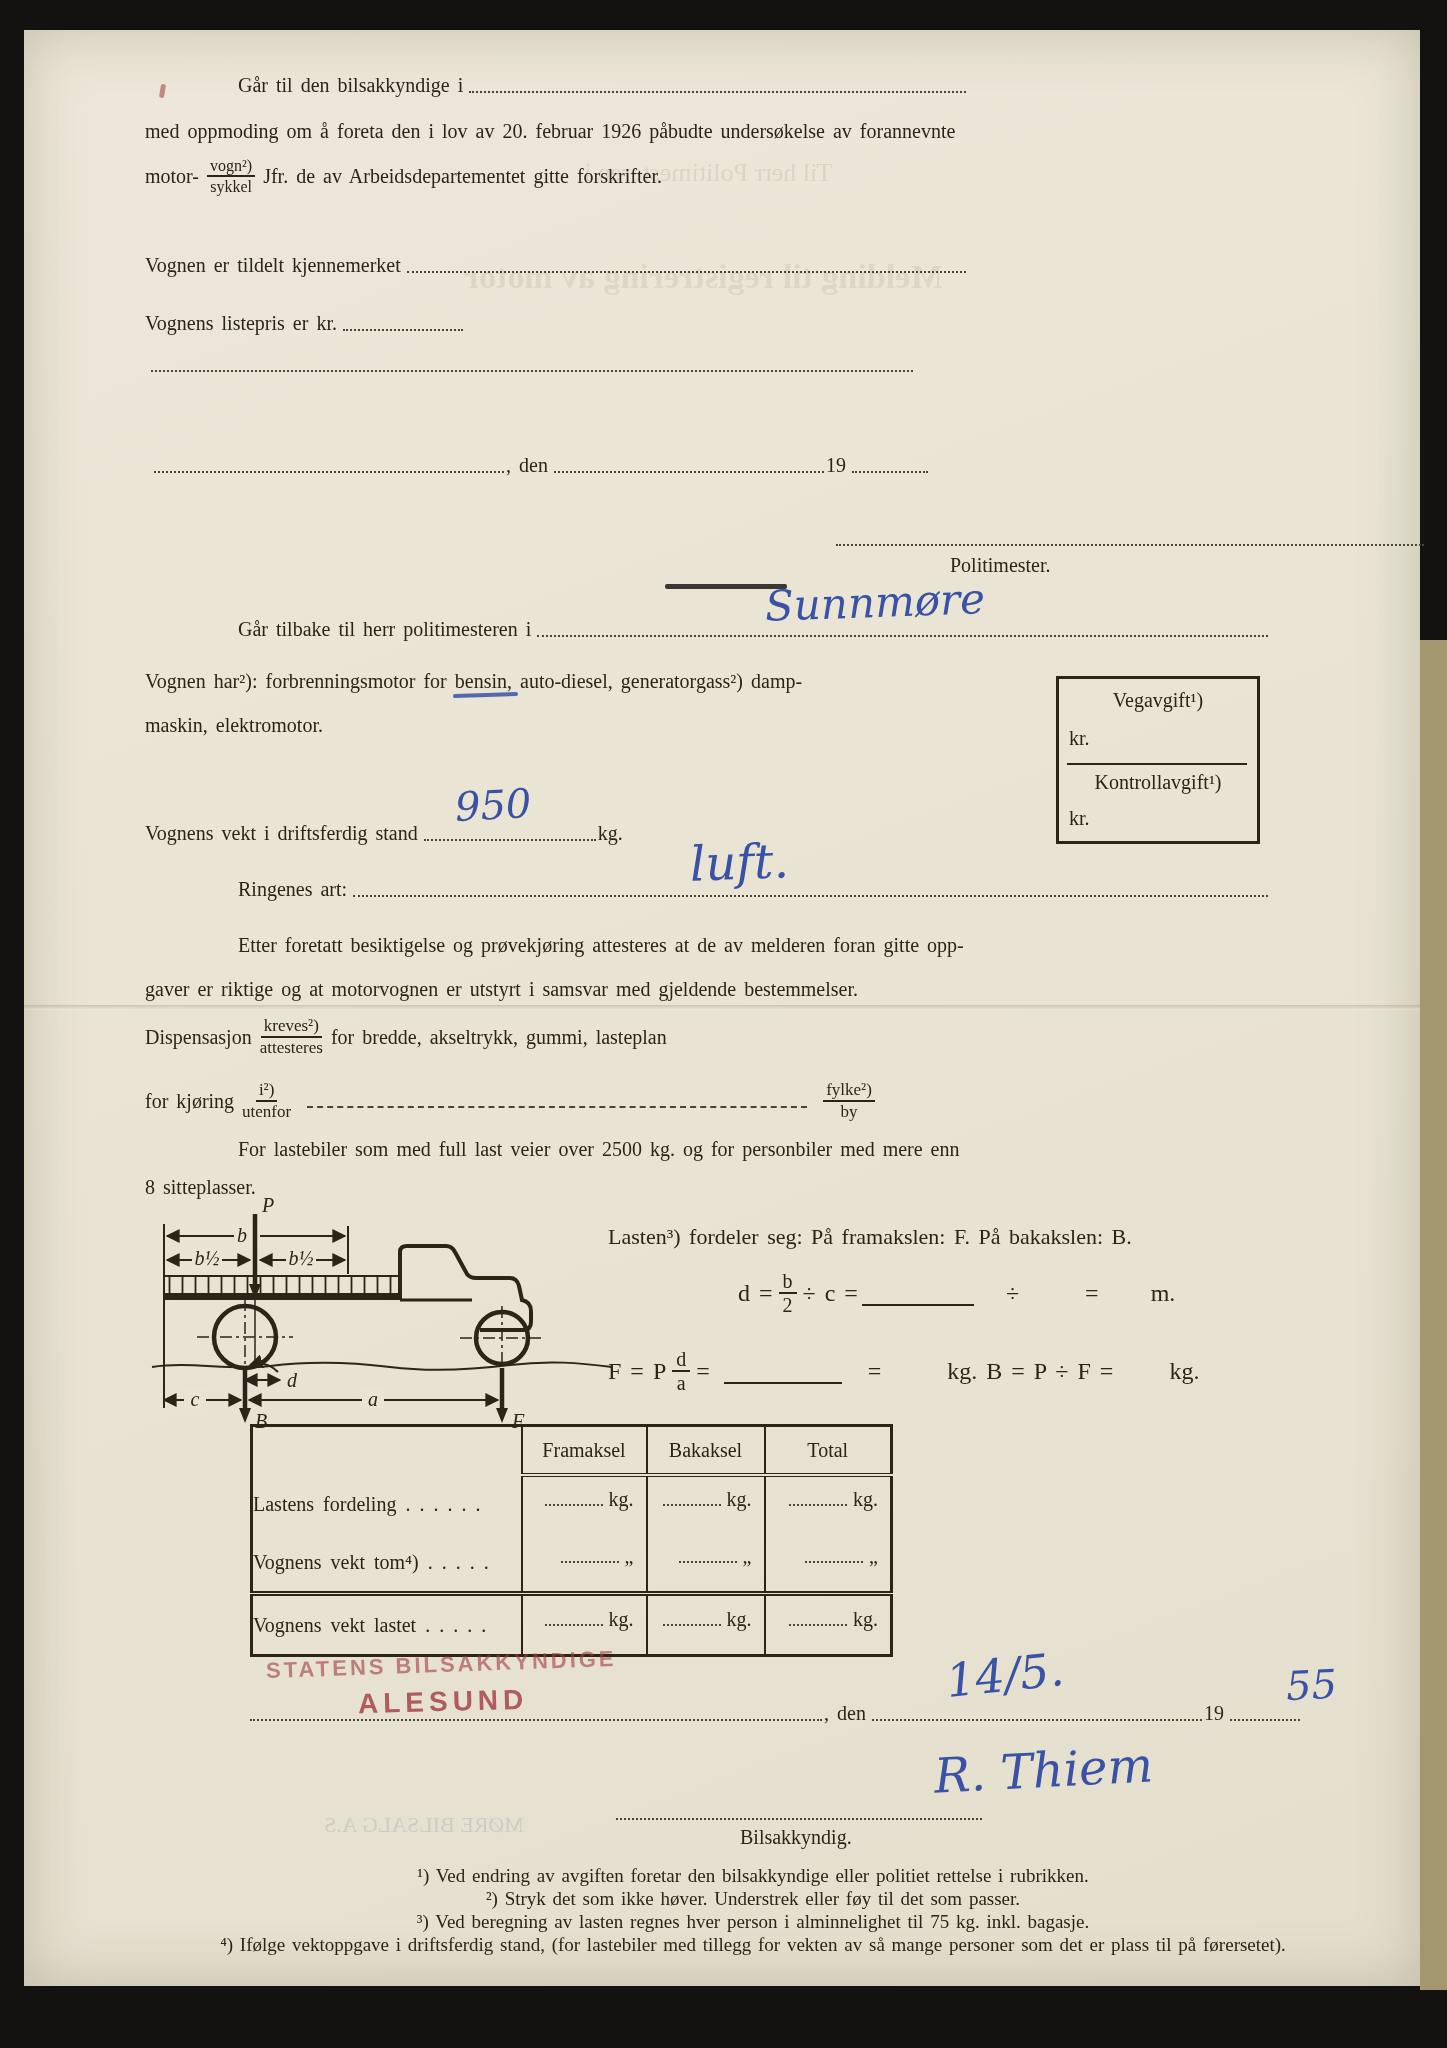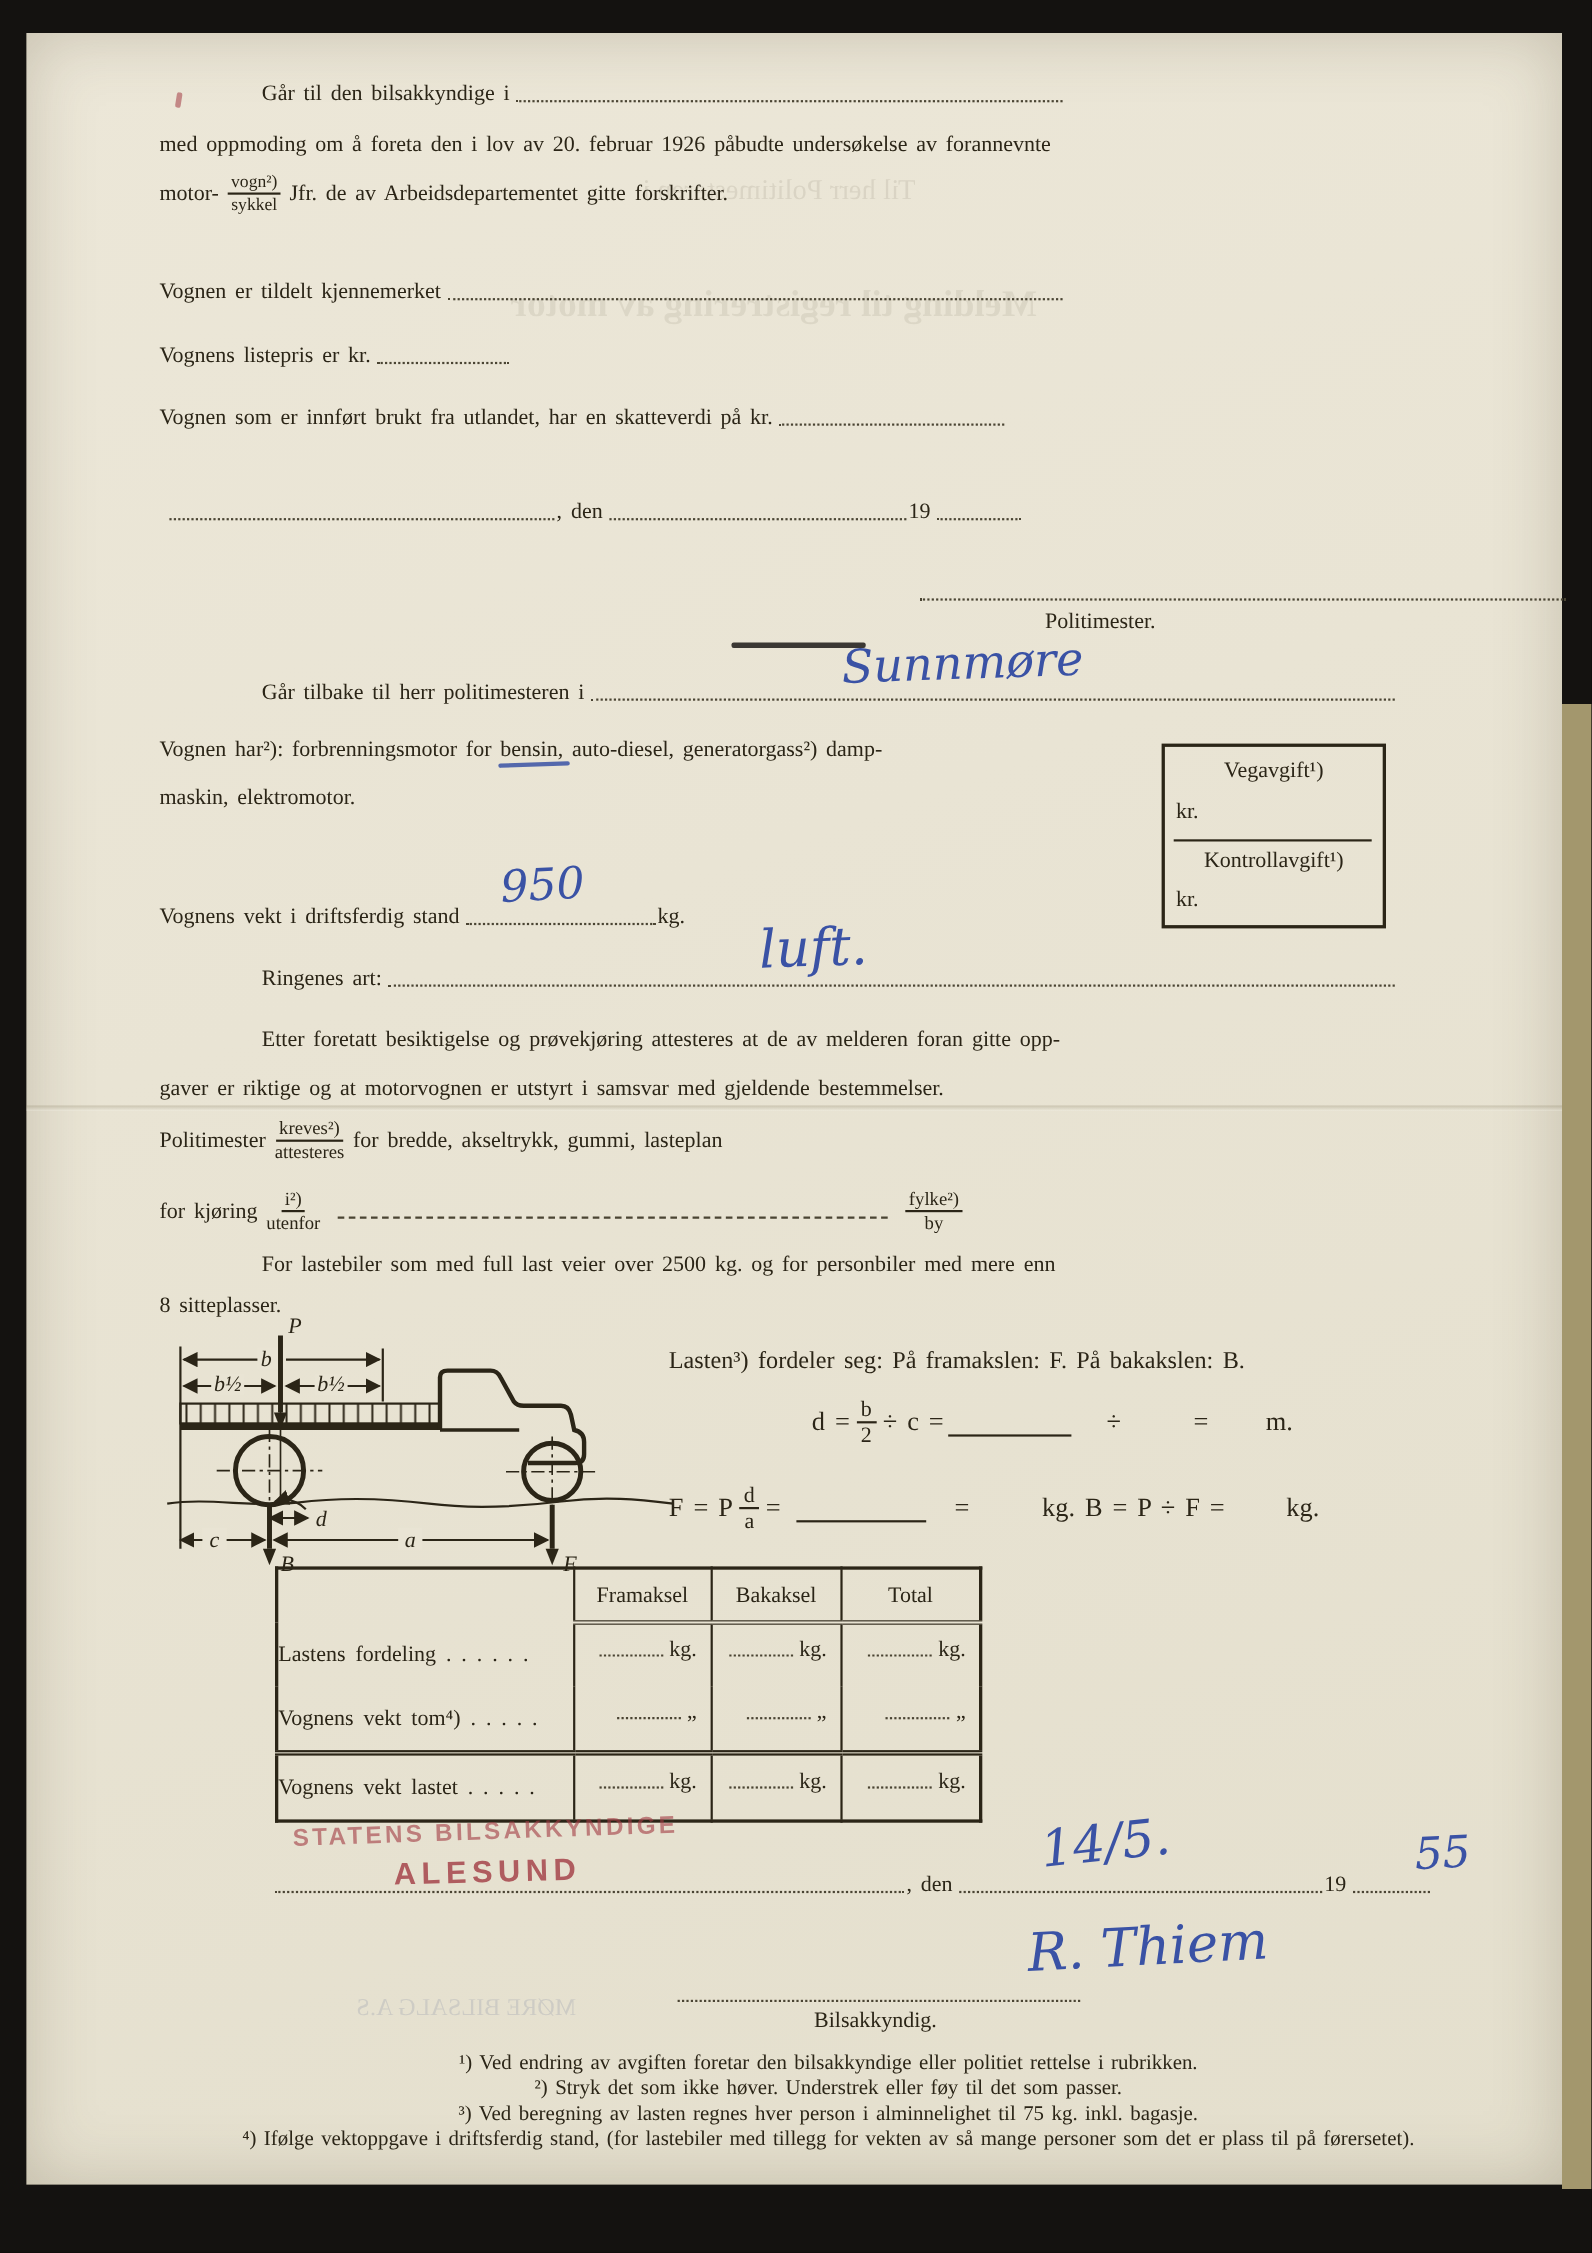--- a/index.html
+++ b/index.html
@@ -80,21 +80,20 @@
       <span>Vognen er tildelt kjennemerket</span>
       <span class="dots"></span>
     </div>
 
     <div class="abs print row" style="left:121px;top:282px;width:320px;">
       <span>Vognens listepris er kr.</span>
       <span class="dots"></span>
     </div>
 
     <div class="abs print row" style="left:121px;top:338px;width:770px;">
-      <span>Vognen som er innført brukt fra utlandet, har en skatteverdi på kr.</span>
       <span class="dots"></span>
     </div>
 
     <div class="abs print row" style="left:124px;top:424px;width:824px;">
       <span class="dotsf" style="width:350px;"></span>
       <span>, den</span>
       <span class="dotsf" style="width:270px;"></span>
       <span>19</span>
       <span class="dotsf" style="width:76px;"></span>
     </div>
@@ -133,21 +132,21 @@
     <div class="abs print row" style="left:214px;top:848px;width:1032px;">
       <span>Ringenes art:</span>
       <span class="dots"></span>
     </div>
     <div class="abs hand" style="left:666px;top:804px;font-size:48px;transform:rotate(-2deg);">luft.</div>
 
     <div class="abs print" style="left:214px;top:904px;">Etter foretatt besiktigelse og prøvekjøring attesteres at de av melderen foran gitte opp-</div>
     <div class="abs print" style="left:121px;top:948px;">gaver er riktige og at motorvognen er utstyrt i samsvar med gjeldende bestemmelser.</div>
 
     <div class="abs print rowc" style="left:121px;top:986px;">
-      <span>Politimester</span>
+      <span>Dispensasjon</span>
       <span class="frac" style="font-size:17px;">
         <span class="ftop">kreves²)</span>
         <span>attesteres</span>
       </span>
       <span>for bredde, akseltrykk, gummi, lasteplan</span>
     </div>
 
     <div class="abs print rowc" style="left:121px;top:1050px;">
       <span>for kjøring</span>
       <span class="frac" style="font-size:17px;">

